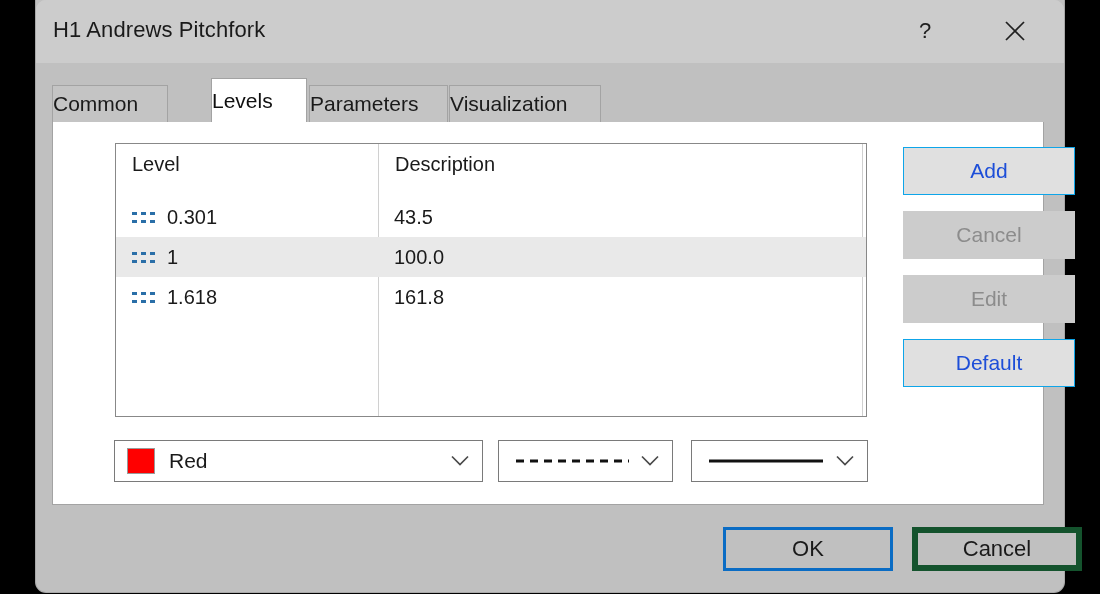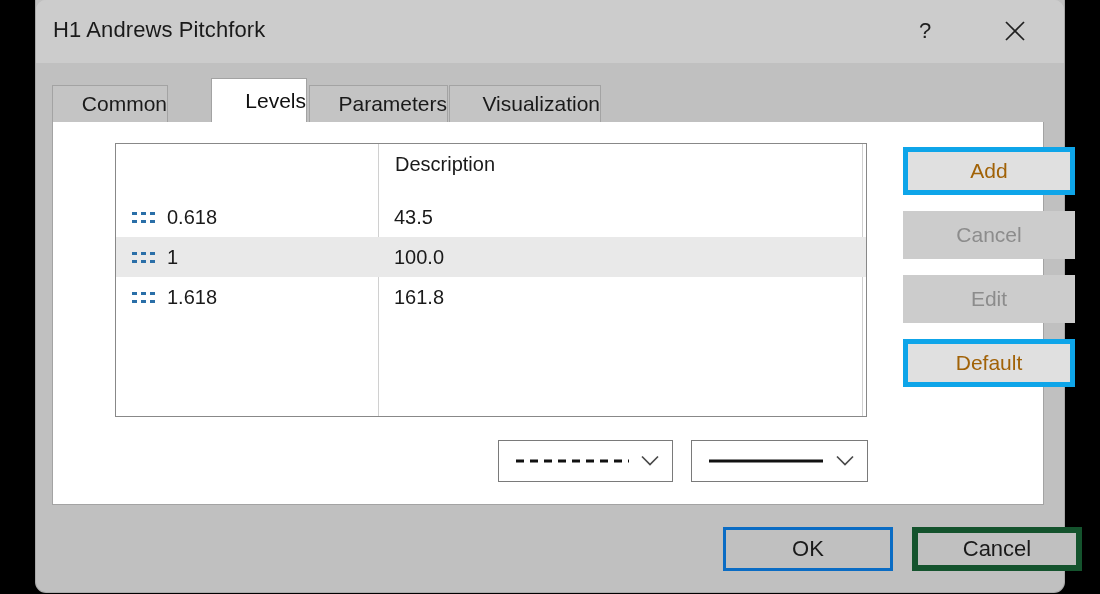--- a/index.html
+++ b/index.html
@@ -81,21 +81,21 @@
   }
   .tab {
     position: absolute;
     bottom: 0;
     background: #c4c4c4;
     border: 1px solid #a3a3a3;
     border-bottom: none;
     box-sizing: border-box;
     display: flex;
     align-items: center;
-    justify-content: flex-end;
+    justify-content: flex-start;
     font-size: 21px;
     color: #1a1a1a;
     height: 37px;
     cursor: default;
     white-space: nowrap;
   }
   .tab.active {
     background: #ffffff;
     border-color: #a3a3a3;
     height: 44px;
@@ -192,22 +192,22 @@
     position: absolute;
     left: 850px;
     width: 172px;
     height: 48px;
     box-sizing: border-box;
     display: flex;
     align-items: center;
     justify-content: center;
     font-size: 21px;
     background: #e0e0e0;
-    border: 5px solid #0ea5e9;
-    color: #a16207;
+    border: 1px solid #0ea5e9;
+    color: #1d4ed8;
     cursor: default;
     white-space: nowrap;
   }
   .side-btn.disabled {
     background: #cccccc;
     border: 1px solid #cccccc;
     color: #8c8c8c;
   }
 
   
@@ -314,38 +314,41 @@
     </div>
   </div>
 
   <div id="panel">
 
     <div id="levels-table">
       <div id="table-colsep"></div>
       <div id="table-rightsep"></div>
 
       <div class="trow" style="top:0px;">
+        <div class="cell-level">
+          <span class="hdr-text">Level</span>
+        </div>
         <div class="cell-desc">
           <span class="hdr-text">Description</span>
         </div>
       </div>
 
       <div class="trow" style="top:53px;">
         <div class="cell-level">
           <svg class="dash-icon" viewBox="0 0 26 15" aria-hidden="true">
             <g stroke="#2a6fa8" stroke-width="3">
               <line x1="1" y1="3.5" x2="6" y2="3.5"></line>
                 <line x1="10" y1="3.5" x2="15" y2="3.5"></line>
                 <line x1="19" y1="3.5" x2="24" y2="3.5"></line>
               <line x1="1" y1="11.5" x2="6" y2="11.5"></line>
                 <line x1="10" y1="11.5" x2="15" y2="11.5"></line>
                 <line x1="19" y1="11.5" x2="24" y2="11.5"></line>
             </g>
           </svg>
-          <span class="cell-text">0.618</span>
+          <span class="cell-text">0.301</span>
         </div>
         <div class="cell-desc">
           <span class="cell-text" style="padding-left:15px;">43.5</span>
         </div>
       </div>
 
       <div class="trow alt" style="top:93px;">
         <div class="cell-level">
           <svg class="dash-icon" viewBox="0 0 26 15" aria-hidden="true">
             <g stroke="#2a6fa8" stroke-width="3">
@@ -392,20 +395,27 @@
       <span>Cancel</span>
     </div>
     <div class="side-btn disabled" style="top:153px;">
       <span>Edit</span>
     </div>
     <div class="side-btn" style="top:217px;">
       <span>Default</span>
     </div>
   </div>
 
+  <div class="combo" id="combo-color">
+    <span class="swatch" style="background:#ff0000;"></span>
+    <span class="combo-label">Red</span>
+    <svg class="combo-arrow" viewBox="0 0 18 11" aria-hidden="true">
+      <polyline points="1,1 9,9 17,1" fill="none" stroke="#4a4a4a" stroke-width="1.7"></polyline>
+    </svg>
+  </div>
 
   <div class="combo" id="combo-style">
     <svg class="line-preview" width="115" height="10" viewBox="0 0 115 10" aria-hidden="true">
       <line x1="1" y1="5" x2="114" y2="5" stroke="#111111" stroke-width="3" stroke-dasharray="8 6"></line>
     </svg>
     <svg class="combo-arrow" viewBox="0 0 18 11" aria-hidden="true">
       <polyline points="1,1 9,9 17,1" fill="none" stroke="#4a4a4a" stroke-width="1.7"></polyline>
     </svg>
   </div>
 

